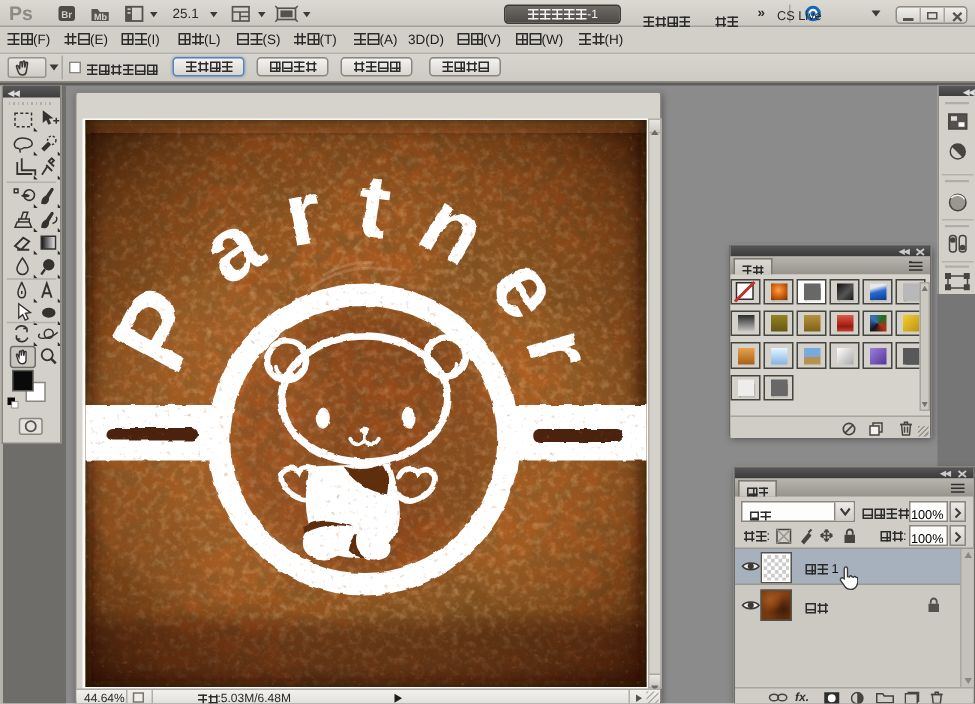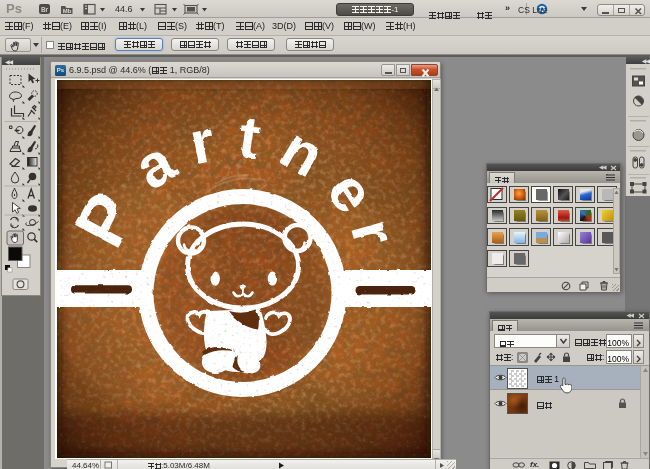--- a/index.html
+++ b/index.html
@@ -49,21 +49,21 @@
         <path d="M117 5 h11 M122 5 v6 M122 8 h6"></path>
       </g>
  <path d="M134 5 l5 0 -2.5 3.5 z" fill="#3c3a36"></path>
  <g stroke="#55524d" stroke-width="1.1" fill="none">
         <rect x="147" y="2.5" width="12" height="7.5"></rect>
         <rect x="149.5" y="4.5" width="7" height="3.5" fill="#55524d"></rect>
         <path d="M147 2.5 l-1.5 -1.5 M159 2.5 l1.5 -1.5 M147 10 l-1.5 1.5 M159 10 l1.5 1.5" stroke-width="1"></path>
       </g>
  <path d="M164 5 l5 0 -2.5 3.5 z" fill="#3c3a36"></path>
 </svg>
-<div class="ab" style="left:115px;top:4px;font-size:9px;color:#2b2b2b">44.6</div>
+<div class="ab" style="left:115px;top:4px;font-size:9px;color:#2b2b2b">25.1</div>
 <div class="ab" style="left:336px;top:2.5px;width:78px;height:13px;background:linear-gradient(#6e6b66,#4e4b47);border:1px solid #3e3b37;border-radius:3px;color:#f0efed;font-size:8px;text-align:center;line-height:12px"><span class="cw"></span><span class="cw"></span><span class="cw"></span><span class="cw"></span><span class="cw"></span>-1</div>
 <div class="ab" style="left:428px;top:4px"><span class="c cs c1"></span><span class="c cs c3"></span><span class="c cs c2" style="border-color:#2b2b2b"></span><span class="c cs c1"></span></div>
 <div class="ab" style="left:476px;top:4px"><span class="c cs c3"></span><span class="c cs c1"></span></div>
 <div class="ab" style="left:505px;top:3px;font-size:9px;font-weight:bold;color:#2b2b2b">»</div>
 <div class="ab" style="left:526px;top:3px;width:1px;height:12px;background:#a7a49e"></div>
 <svg class="ab" style="left:536px;top:3px" width="12" height="12">
       <circle cx="6" cy="6" r="5.2" fill="#1466b8"></circle>
       <circle cx="6" cy="6" r="2.4" fill="none" stroke="#fff" stroke-width="1.4"></circle>
     </svg>
 <div class="ab" style="left:518px;top:4.5px;font-size:8.5px;color:#2b2b2b">CS Live</div>
@@ -206,33 +206,20 @@
 <rect x="6" y="120" width="13" height="8"></rect>
         <rect x="4.5" y="118.5" width="3" height="3" fill="#46443f"></rect>
         <rect x="17" y="118.5" width="3" height="3" fill="#46443f"></rect>
         <rect x="4.5" y="126" width="3" height="3" fill="#46443f"></rect>
         <rect x="17" y="126" width="3" height="3" fill="#46443f"></rect>
 </g>
 </svg>
 </div>
 <div class="ab" style="left:625px;top:196px;width:25px;height:115px;background:#767676"></div>
 <div class="ab" style="left:50px;top:61px;width:391px;height:407px;background:#d6d3cd;border:1px solid #8a8781;border-radius:2px 2px 0 0;box-shadow:1px 2px 4px rgba(0,0,0,.35)">
- <div class="ab" style="left:0;top:0;width:389px;height:16px;background:linear-gradient(#dcd9d3,#c6c3bd);border-bottom:1px solid #a3a09a;border-radius:2px 2px 0 0">
-  <div class="ab" style="left:4px;top:3px;width:11px;height:11px;background:linear-gradient(#2e6e9e,#134a78);border-radius:1.5px;color:#dce8f2;font-size:6px;font-weight:bold;text-align:center;line-height:11px">Ps</div>
-  <div class="ab" style="left:18px;top:3px;font-size:9px;color:#2a2a2a;white-space:nowrap">6.9.5.psd @ 44.6% (<span class="c cs c2" style="margin-top:1px"></span><span class="c cs c1" style="margin-top:1px"></span> 1, RGB/8)</div>
-  <div class="ab" style="left:330px;top:2px;width:14px;height:12px;border:1px solid #98958f;border-radius:2px 0 0 2px;background:linear-gradient(#eceae7,#cfccc6)">
-        <div class="ab" style="left:3px;top:7px;width:7px;height:2px;background:#55524d"></div>
-      </div>
-  <div class="ab" style="left:345px;top:2px;width:14px;height:12px;border:1px solid #98958f;background:linear-gradient(#eceae7,#cfccc6)">
-        <div class="ab" style="left:3px;top:3px;width:6px;height:5px;border:1px solid #55524d"></div>
-      </div>
-  <div class="ab" style="left:360px;top:2px;width:27px;height:12px;border:1px solid #8c4434;border-radius:0 2px 2px 0;background:linear-gradient(#e8a088,#c8502c 45%,#b03c1c)"><svg width="27" height="12">
-          <path d="M10.5 2.5 L16.5 9.5 M16.5 2.5 L10.5 9.5" stroke="#f6eae4" stroke-width="2.2"></path>
-        </svg></div>
- </div>
  <div class="ab" style="left:3.5px;top:17px;width:378px;height:380px;background:#fdfdfc"></div>
  <svg class="ab" style="left:5.5px;top:18px" width="374" height="378" viewBox="0 0 374 378">
 <defs>
  <filter id="tdark" x="0%" y="0%" width="100%" height="100%">
   <feTurbulence type="fractalNoise" baseFrequency="0.09" numOctaves="5" seed="11" stitchTiles="stitch" result="n"></feTurbulence>
   <feColorMatrix in="n" type="matrix" values="0 0 0 0 0.26  0 0 0 0 0.10  0 0 0 0 0.02  2.4 0 0 0 -0.82"></feColorMatrix>
   <feGaussianBlur stdDeviation="0.5"></feGaussianBlur>
  </filter>
  <filter id="tlight" x="0%" y="0%" width="100%" height="100%">
   <feTurbulence type="fractalNoise" baseFrequency="0.2" numOctaves="4" seed="37" stitchTiles="stitch" result="n"></feTurbulence>
@@ -316,21 +303,21 @@
       </g>
 </svg>
  <div class="ab" style="left:381px;top:17px;width:9px;height:380px;background:#d4d1cb;border:1px solid #b2afa9">
    <div class="ab" style="left:0;top:0;width:7px;height:9px;background:linear-gradient(#e8e6e2,#ccc9c3);border-bottom:1px solid #aaa7a1"><svg width="7" height="9">
           <path d="M3.5 2.5 L6 6 L1 6 Z" fill="#6e6b66"></path>
         </svg></div>
    <div class="ab" style="left:0;bottom:0;width:7px;height:9px;background:linear-gradient(#e8e6e2,#ccc9c3);border-top:1px solid #aaa7a1"><svg width="7" height="9">
           <path d="M3.5 6.5 L6 3 L1 3 Z" fill="#6e6b66"></path>
         </svg></div>
  </div>
- <div class="ab" style="left:16px;top:396.5px;width:389px;height:10.5px;background:linear-gradient(#f2f1ef,#e2e0dc);border-top:1px solid #b2afa9;font-size:8px;color:#2a2a2a">
+ <div class="ab" style="left:0;top:396.5px;width:389px;height:10.5px;background:linear-gradient(#f2f1ef,#e2e0dc);border-top:1px solid #b2afa9;font-size:8px;color:#2a2a2a">
    <div class="ab" style="left:5px;top:1.5px">44.64%</div>
    <div class="ab" style="left:33px;top:0;width:1px;height:10px;background:#b2afa9"></div>
    <svg class="ab" style="left:37px;top:1.5px" width="9" height="8">
         <rect x="1" y="1" width="6.5" height="6" fill="#efedea" stroke="#77746e" stroke-width="1"></rect>
       </svg>
    <div class="ab" style="left:50px;top:0;width:1px;height:10px;background:#b2afa9"></div>
    <div class="ab" style="left:80px;top:1.5px"><span class="c cs c1" style="width:6px;height:6px"></span><span class="c cs c3" style="width:6px;height:6px"></span>:5.03M/6.48M</div>
    <svg class="ab" style="left:210px;top:1px" width="8" height="9">
         <path d="M2 1.5 L7 4.5 L2 7.5 Z" fill="#1c1c1c"></path>
       </svg>

